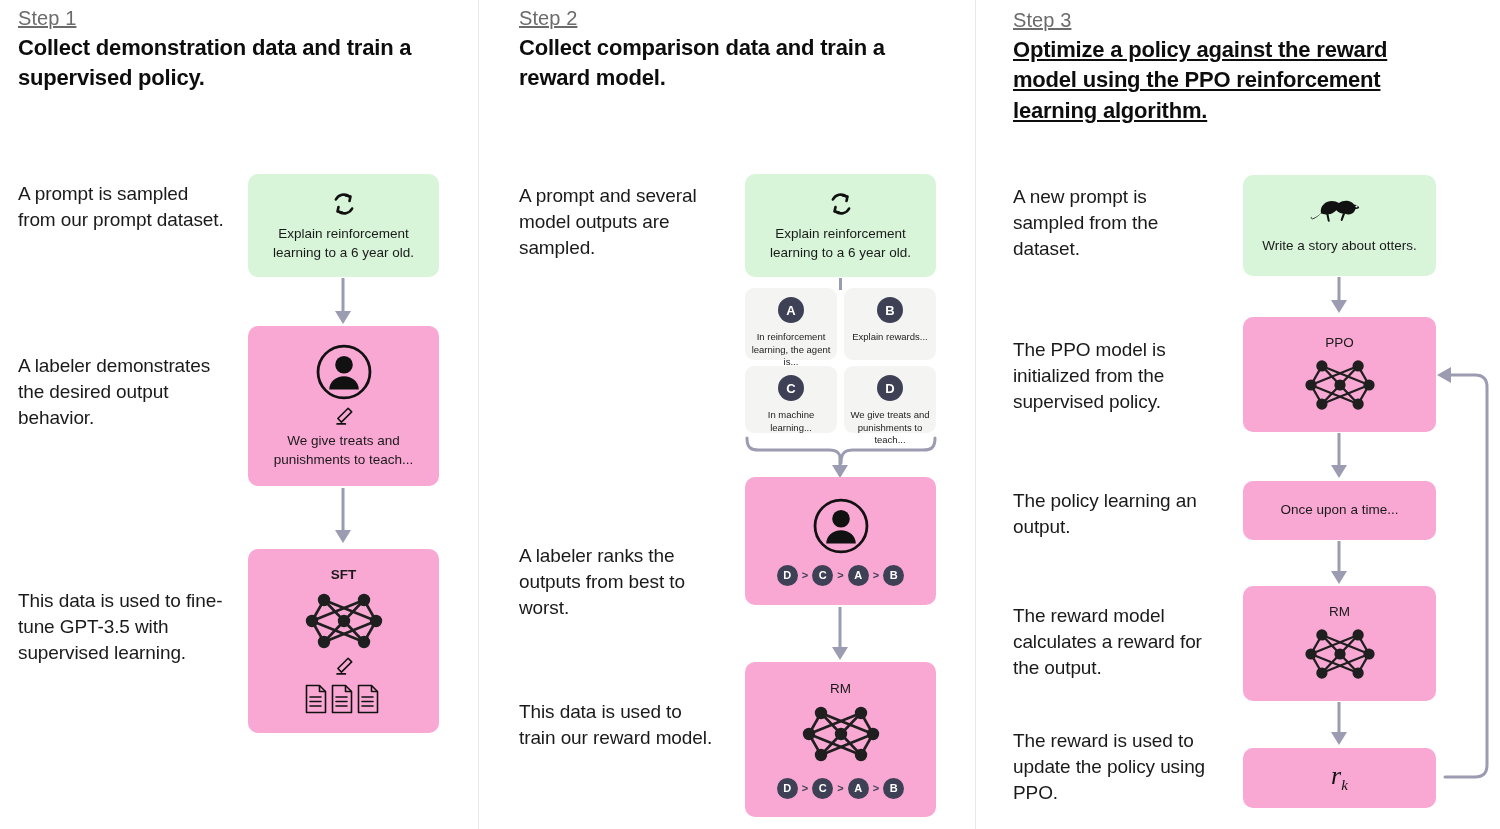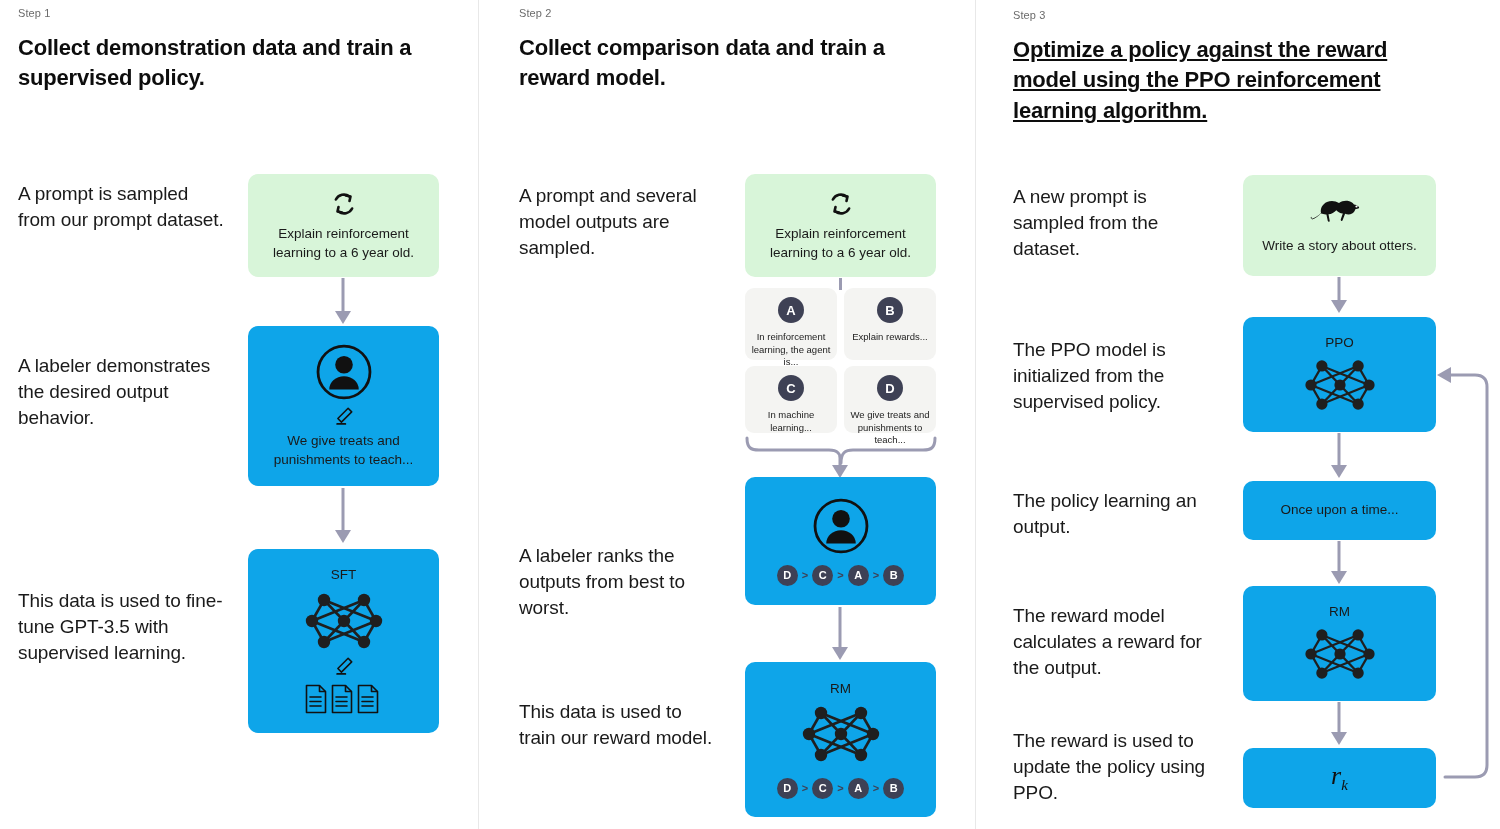--- a/index.html
+++ b/index.html
@@ -19,38 +19,38 @@
   #div1 { left: 478px; }
   #div2 { left: 975px; }
 
   .col { position: absolute; top: 0; height: 829px; }
   #col1 { left: 0px;    width: 478px; }
   #col2 { left: 500px;  width: 475px; }
   #col3 { left: 995px;  width: 505px; }
 
   .step-label {
     position: absolute;
-    font-size: 11px; color: #6b6b6b; letter-spacing: 0.1px;
+    font-size: 20px; color: #6b6b6b; letter-spacing: 0.1px; text-decoration: underline;
   }
   .step-title {
     position: absolute;
     font-size: 22px; font-weight: bold; line-height: 1.38;
     color: #0d0d0d; letter-spacing: -0.2px;
   }
 
   .caption {
     position: absolute;
     font-size: 19px; line-height: 1.36; color: #1a1a1a;
     letter-spacing: -0.1px;
   }
 
   .box {
     position: absolute;
     border-radius: 10px;
-    background: #0ea5e9;
+    background: #f9a8d4;
     display: flex; flex-direction: column;
     align-items: center; justify-content: center;
   }
   .box.green { background: #d8f5d9; }
 
   .box-text {
     font-size: 13.5px; line-height: 1.34; text-align: center;
     color: #1a1a1a; padding: 0 10px;
   }
   .box-title {
@@ -154,21 +154,21 @@
       </span>
       <div class="box-text" style="margin-top:5px;">We give treats and punishments to teach...</div>
     </div>
 
     <div class="arrow-v" style="left:333px; top:488px; width:20px; height:58px;">
       <div class="shaft" style="height:42px;"></div>
       <div class="head" style="top:42px;"></div>
     </div>
 
     <div class="box" style="left:248px; top:549px; width:191px; height:184px;">
-      <div class="box-title" style="margin-bottom:7px;">SFT</div>
+      <div class="box-title" style="margin-bottom:7px;font-weight:bold;">SFT</div>
       <span>
         <svg width="84" height="64" viewBox="0 0 84 64">
           <g stroke="#1f1f1f" stroke-width="2.6">
             <line x1="22" y1="11" x2="10" y2="32"></line>
               <line x1="22" y1="11" x2="42" y2="32"></line>
             <line x1="22" y1="11" x2="74" y2="32"></line>
               <line x1="62" y1="11" x2="10" y2="32"></line>
             <line x1="62" y1="11" x2="42" y2="32"></line>
               <line x1="62" y1="11" x2="74" y2="32"></line>
             <line x1="10" y1="32" x2="22" y2="53"></line>

